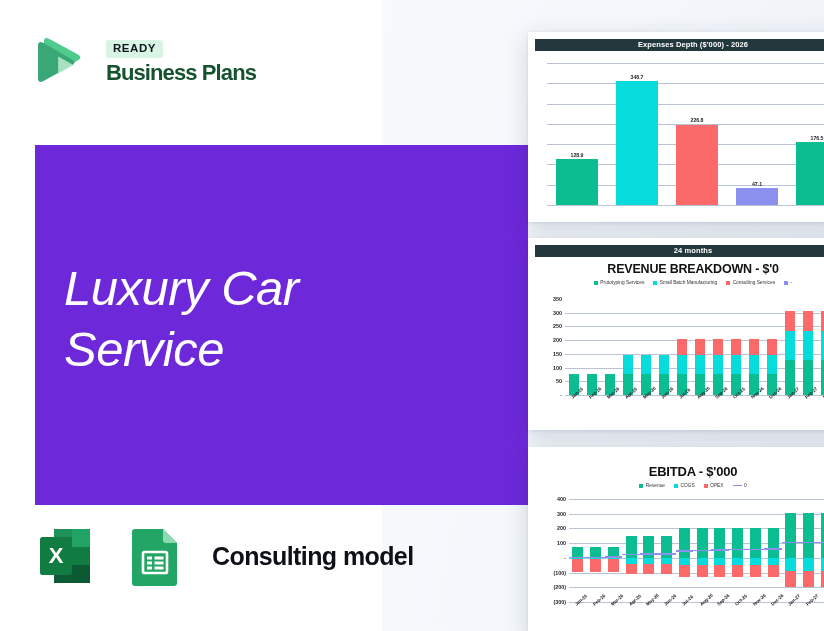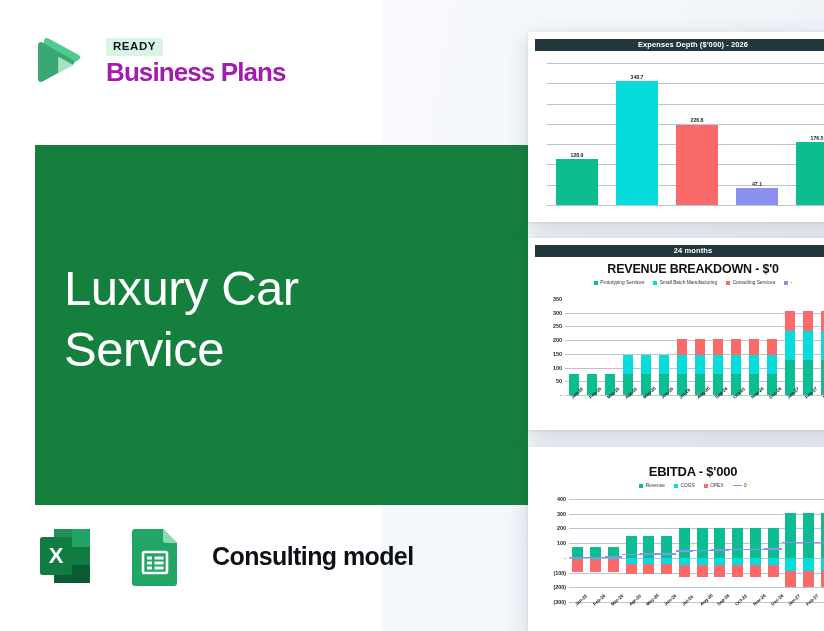--- a/index.html
+++ b/index.html
@@ -21,27 +21,28 @@
   .logo-wrap{position:absolute;left:30px;top:30px;display:flex;align-items:center;gap:14px;}
   .logo-mark{width:62px;height:62px;position:relative;flex:none;}
   .logo-mark svg{display:block;width:62px;height:62px;}
   .logo-text{display:flex;flex-direction:column;gap:3px;padding-top:2px;}
   .ready-badge{
     align-self:flex-start;background:#d8f4e5;color:#12161c;
     font-size:11.5px;font-weight:700;letter-spacing:.55px;
     padding:2px 7px 3px 7px;border-radius:3px;line-height:1.1;
   }
   .brand-name{
-    font-size:26px;font-weight:700;color:#a21caf;letter-spacing:-.9px;line-height:1.05;
+    font-size:22px;font-weight:700;color:#14532d;letter-spacing:-.9px;line-height:1.05;
   }
 
   
   .green-panel{
     position:absolute;left:35px;top:145px;width:493px;height:360px;
-    background:#15803d;
+    background:#6d28d9;
+    font-style:italic;
   }
   .panel-title{
     position:absolute;left:29px;top:113px;width:420px;
     color:#ffffff;font-size:49px;font-weight:400;line-height:1.25;
     letter-spacing:-.5px;white-space:pre-line;
   }
 
   
   .footer-row{position:absolute;left:32px;top:520px;display:flex;align-items:center;gap:15px;}
   .app-icon{width:72px;height:72px;flex:none;}

